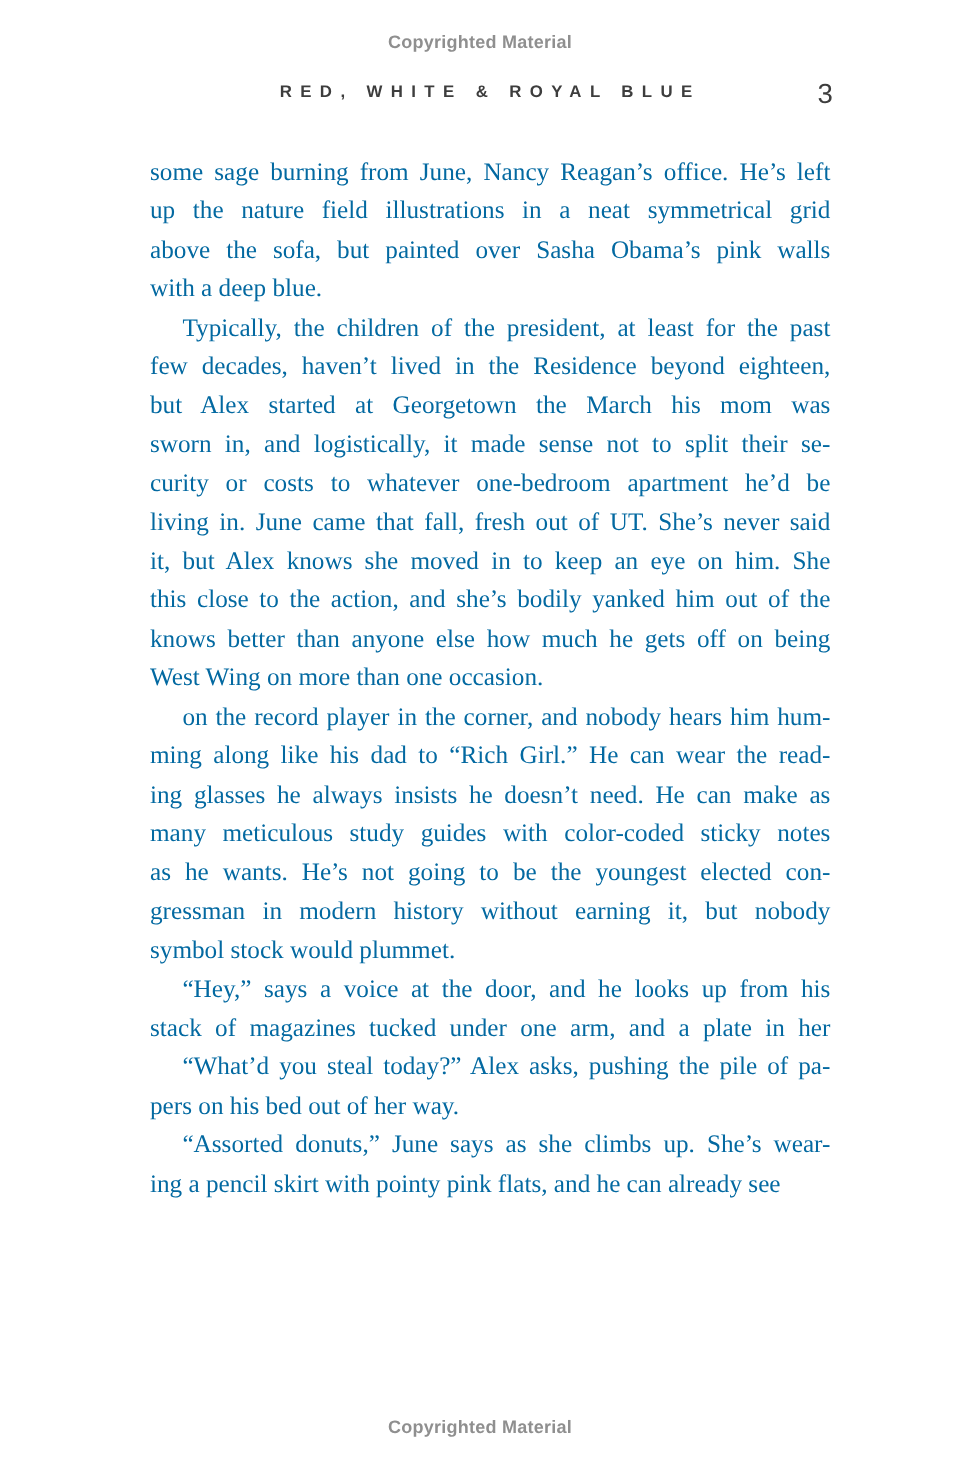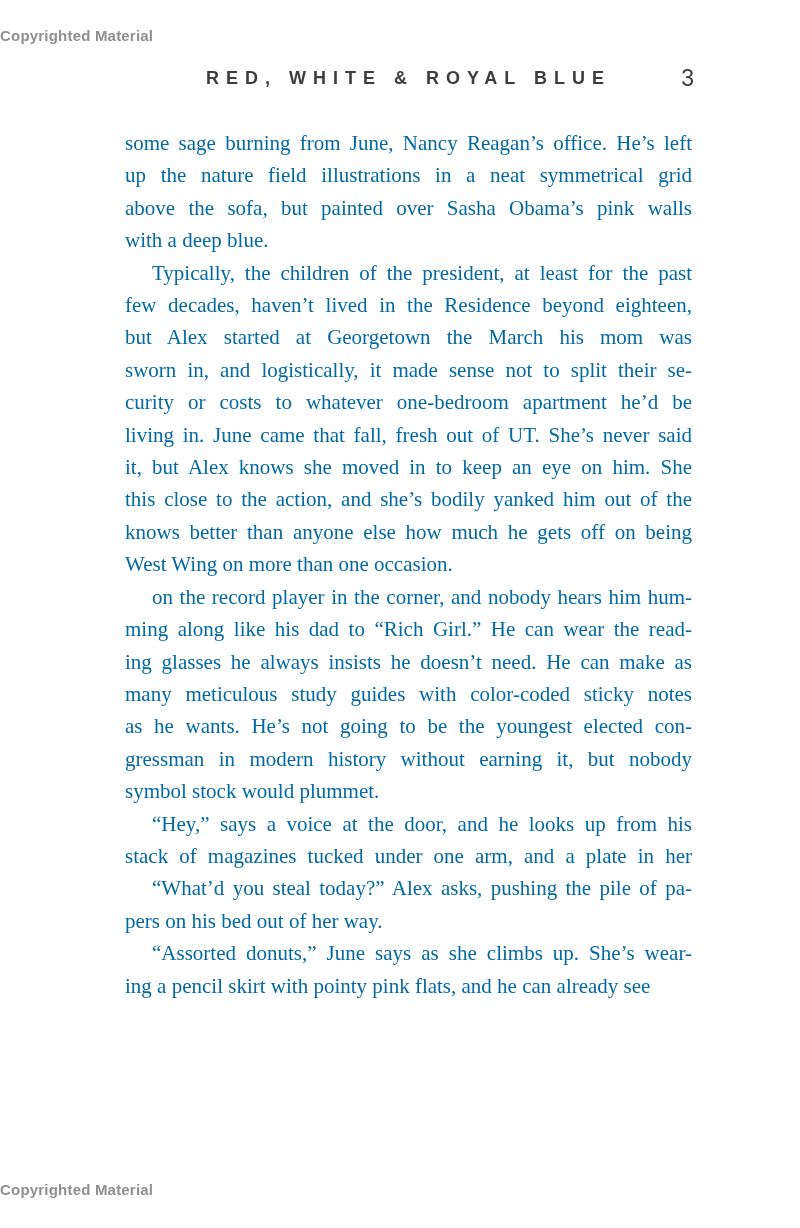--- a/index.html
+++ b/index.html
@@ -12,20 +12,21 @@
     width: 800px;
     height: 1228px;
     background: #ffffff;
     overflow: hidden;
     font-family: "Liberation Serif", serif;
   }
   .watermark {
     position: absolute;
     left: 0;
     width: 100%;
+    text-align: center;
     font-family: "Liberation Sans", sans-serif;
     font-size: 15px;
     font-weight: bold;
     color: #8f8f8f;
     letter-spacing: 0.2px;
   }
   .watermark.top { top: 27px; }
   .watermark.bottom { top: 1181px; }
 
   .running-header {
@@ -36,21 +37,21 @@
     height: 28px;
   }
   .running-header .title {
     position: absolute;
     left: 0;
     right: 0;
     top: 0;
     text-align: center;
     font-family: "Liberation Sans", sans-serif;
     font-weight: bold;
-    font-size: 18px;
+    font-size: 14px;
     letter-spacing: 7px;
     color: #3d3d3d;
     white-space: nowrap;
   }
   .running-header .pagenum {
     position: absolute;
     right: -2px;
     top: -3px;
     font-family: "Liberation Sans", sans-serif;
     font-weight: normal;

